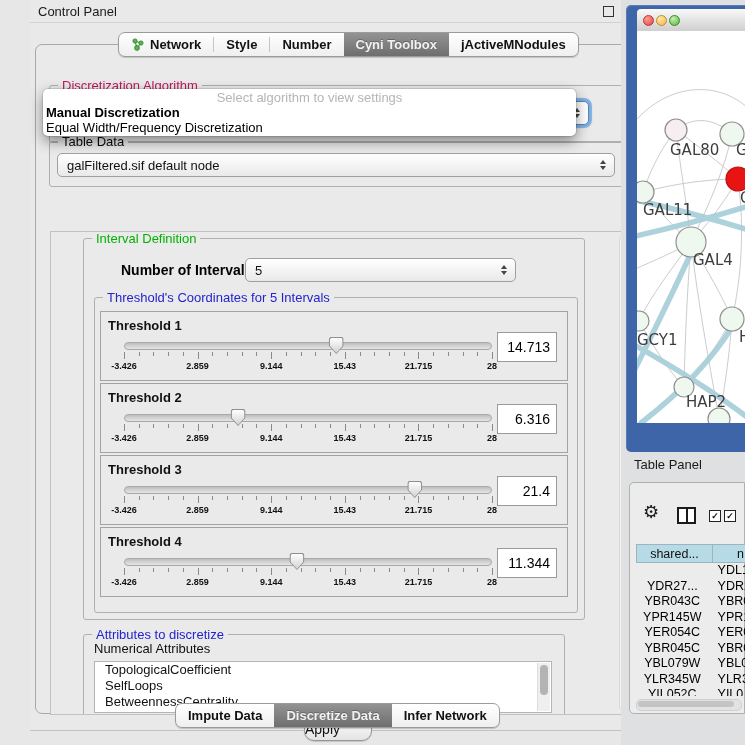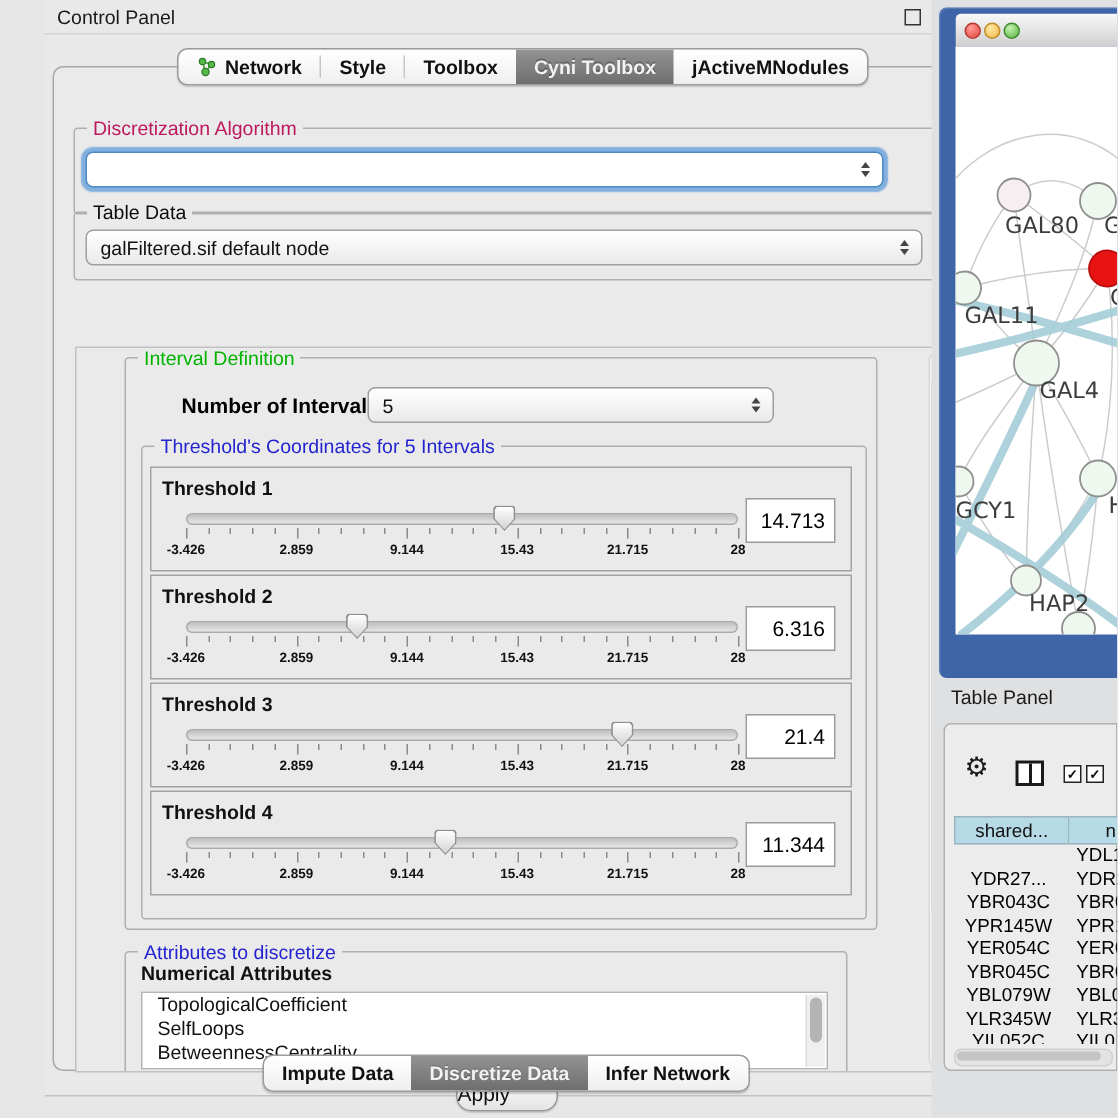--- a/index.html
+++ b/index.html
@@ -130,21 +130,21 @@
           <circle cx="6" cy="10" r="2.4" fill="#57b947" stroke="#2f7a28" stroke-width="0.8"></circle>
         </svg>
         <span>Network</span>
       </div>
       <div class="divider"></div>
       <div class="tab">
         <span>Style</span>
       </div>
       <div class="divider"></div>
       <div class="tab">
-        <span>Toolbox</span>
+        <span>Number</span>
       </div>
       <div class="tab dark">
         <span>Cyni Toolbox</span>
       </div>
       <div class="tab">
         <span>jActiveMNodules</span>
       </div>
     </div>
 
     <div class="main-panel">
@@ -374,21 +374,21 @@
                     </div>
     </div>
     <div class="valbox">11.344</div>
   </div>
 </div>
           </div>
         </div>
 
         <div class="group" style="left:32px;top:402px;width:480px;height:92px;">
           <span class="gtitle" style="color:#2323cf;">Attributes to discretize</span>
-          <div style="position:absolute;left:10px;top:6px;font-size:13px;font-weight:700;color:#111;">Numerical Attributes</div>
+          <div style="position:absolute;left:10px;top:6px;font-size:13px;font-weight:400;color:#111;">Numerical Attributes</div>
           <div class="attr-list" style="left:10px;top:26px;width:456px;height:50px;">
             <div>
                 <div class="attr-item">TopologicalCoefficient</div>
                 <div class="attr-item">SelfLoops</div>
                 <div class="attr-item">BetweennessCentrality</div>
               </div>
             <div class="list-scroll">
               <div class="thumb-v"></div>
             </div>
           </div>
@@ -409,20 +409,25 @@
         <span>Impute Data</span>
       </div>
       <div class="tab dark">
         <span>Discretize Data</span>
       </div>
       <div class="tab">
         <span>Infer Network</span>
       </div>
     </div>
 
+    <div class="popup">
+      <div class="ph">Select algorithm to view settings</div>
+      <div class="item bold">Manual Discretization</div>
+      <div class="item">Equal Width/Frequency Discretization</div>
+    </div>
   </div>
 
   <div id="right-pane">
 
     <div class="net-window">
       <div class="net-titlebar">
         <span class="light red"></span>
         <span class="light yellow"></span>
         <span class="light green"></span>
       </div>

